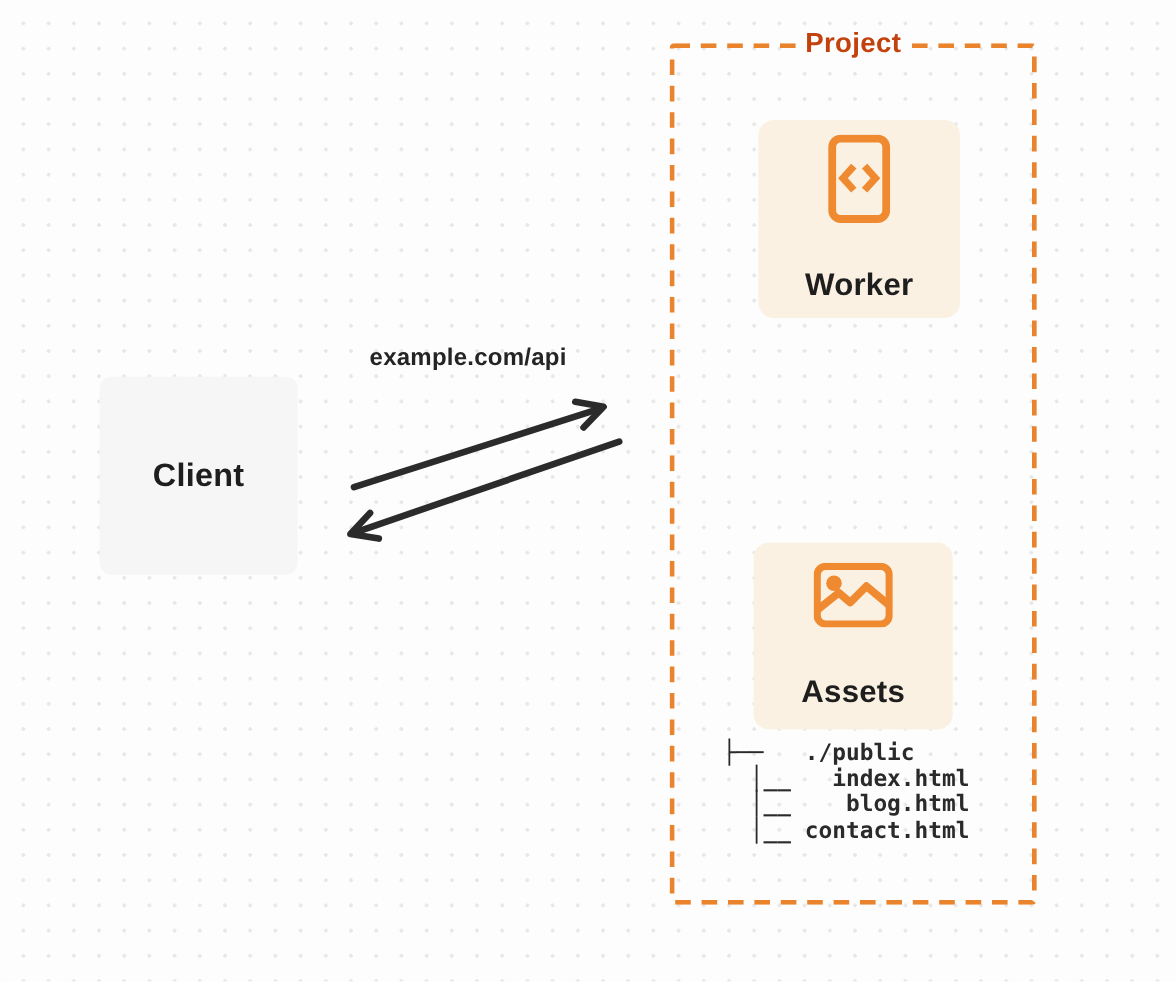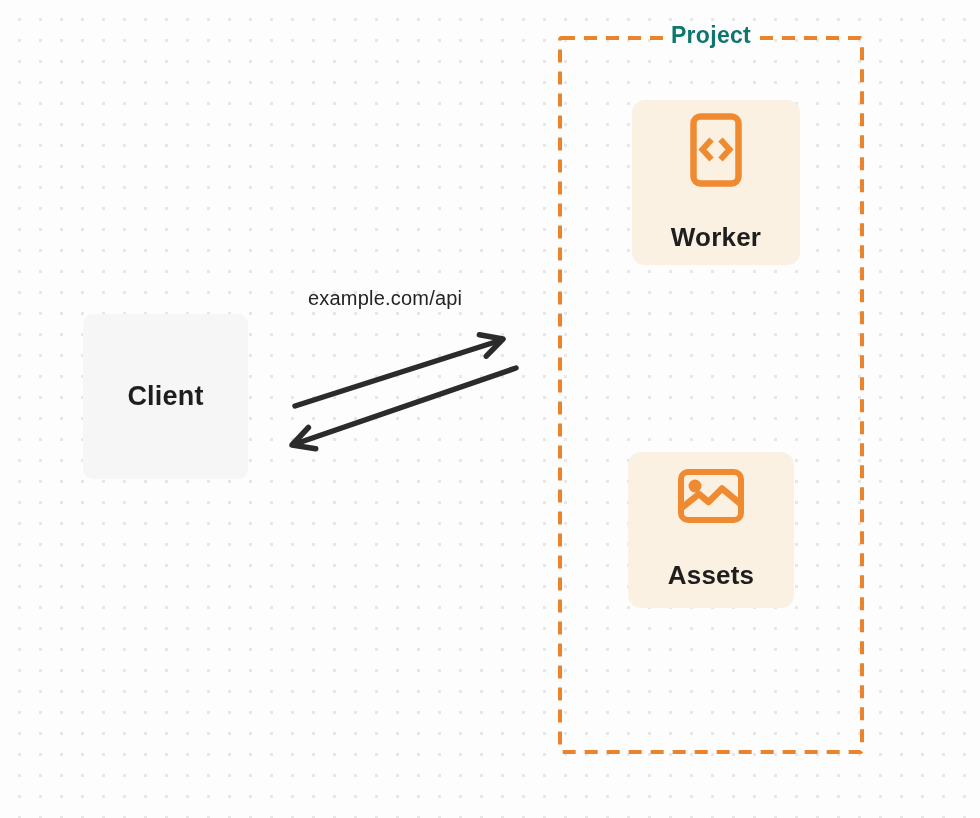--- a/index.html
+++ b/index.html
@@ -26,42 +26,42 @@
     display: flex; align-items: center; justify-content: center;
   }
   .client-box .label {
     font-size: 27px; font-weight: 700; color: #1e1e1e; letter-spacing: 0.2px;
   }
 
   
   .request-label {
     position: absolute;
     left: 308px; top: 287px;
-    font-size: 20px; font-weight: 400; color: #242424; letter-spacing: 0.2px;
+    font-size: 20px; font-weight: 700; color: #242424; letter-spacing: 0.2px;
     white-space: nowrap;
   }
 
   
   .arrows-svg {
     position: absolute;
     left: 280px; top: 320px;
     width: 250px; height: 140px;
   }
 
   
   .project-border-svg {
     position: absolute;
     left: 558px; top: 36px;
     width: 306px; height: 718px;
   }
   .project-label {
     position: absolute;
     left: 711px; top: 22px;
     transform: translateX(-50%);
-    font-size: 23px; font-weight: 700; color: #0f766e; letter-spacing: 0.3px;
+    font-size: 23px; font-weight: 700; color: #c2410c; letter-spacing: 0.3px;
     background: #fdfdfd;
     padding: 0 7px;
     z-index: 2;
     white-space: nowrap;
   }
 
   
   .card {
     position: absolute;
     background: #fbf1e3;
@@ -137,14 +137,18 @@
         <g clip-path="url(#imgclip)">
           <path d="M1 41 L21 25 L30.5 33 L44 19.5 L65 37" stroke="#ef8a30" stroke-width="6.5" stroke-linejoin="round" stroke-linecap="butt"></path>
         </g>
         <circle cx="17" cy="17" r="6.5" fill="#ef8a30"></circle>
         <rect x="3" y="3" width="60" height="48" rx="7" stroke="#ef8a30" stroke-width="6"></rect>
       </svg>
     </span>
     <span class="label">Assets</span>
   </div>
 
+  <pre class="file-tree">├──   ./public
+  │__   index.html
+  │__    blog.html
+  │__ contact.html</pre>
 
 </div>
 
 </body></html>

